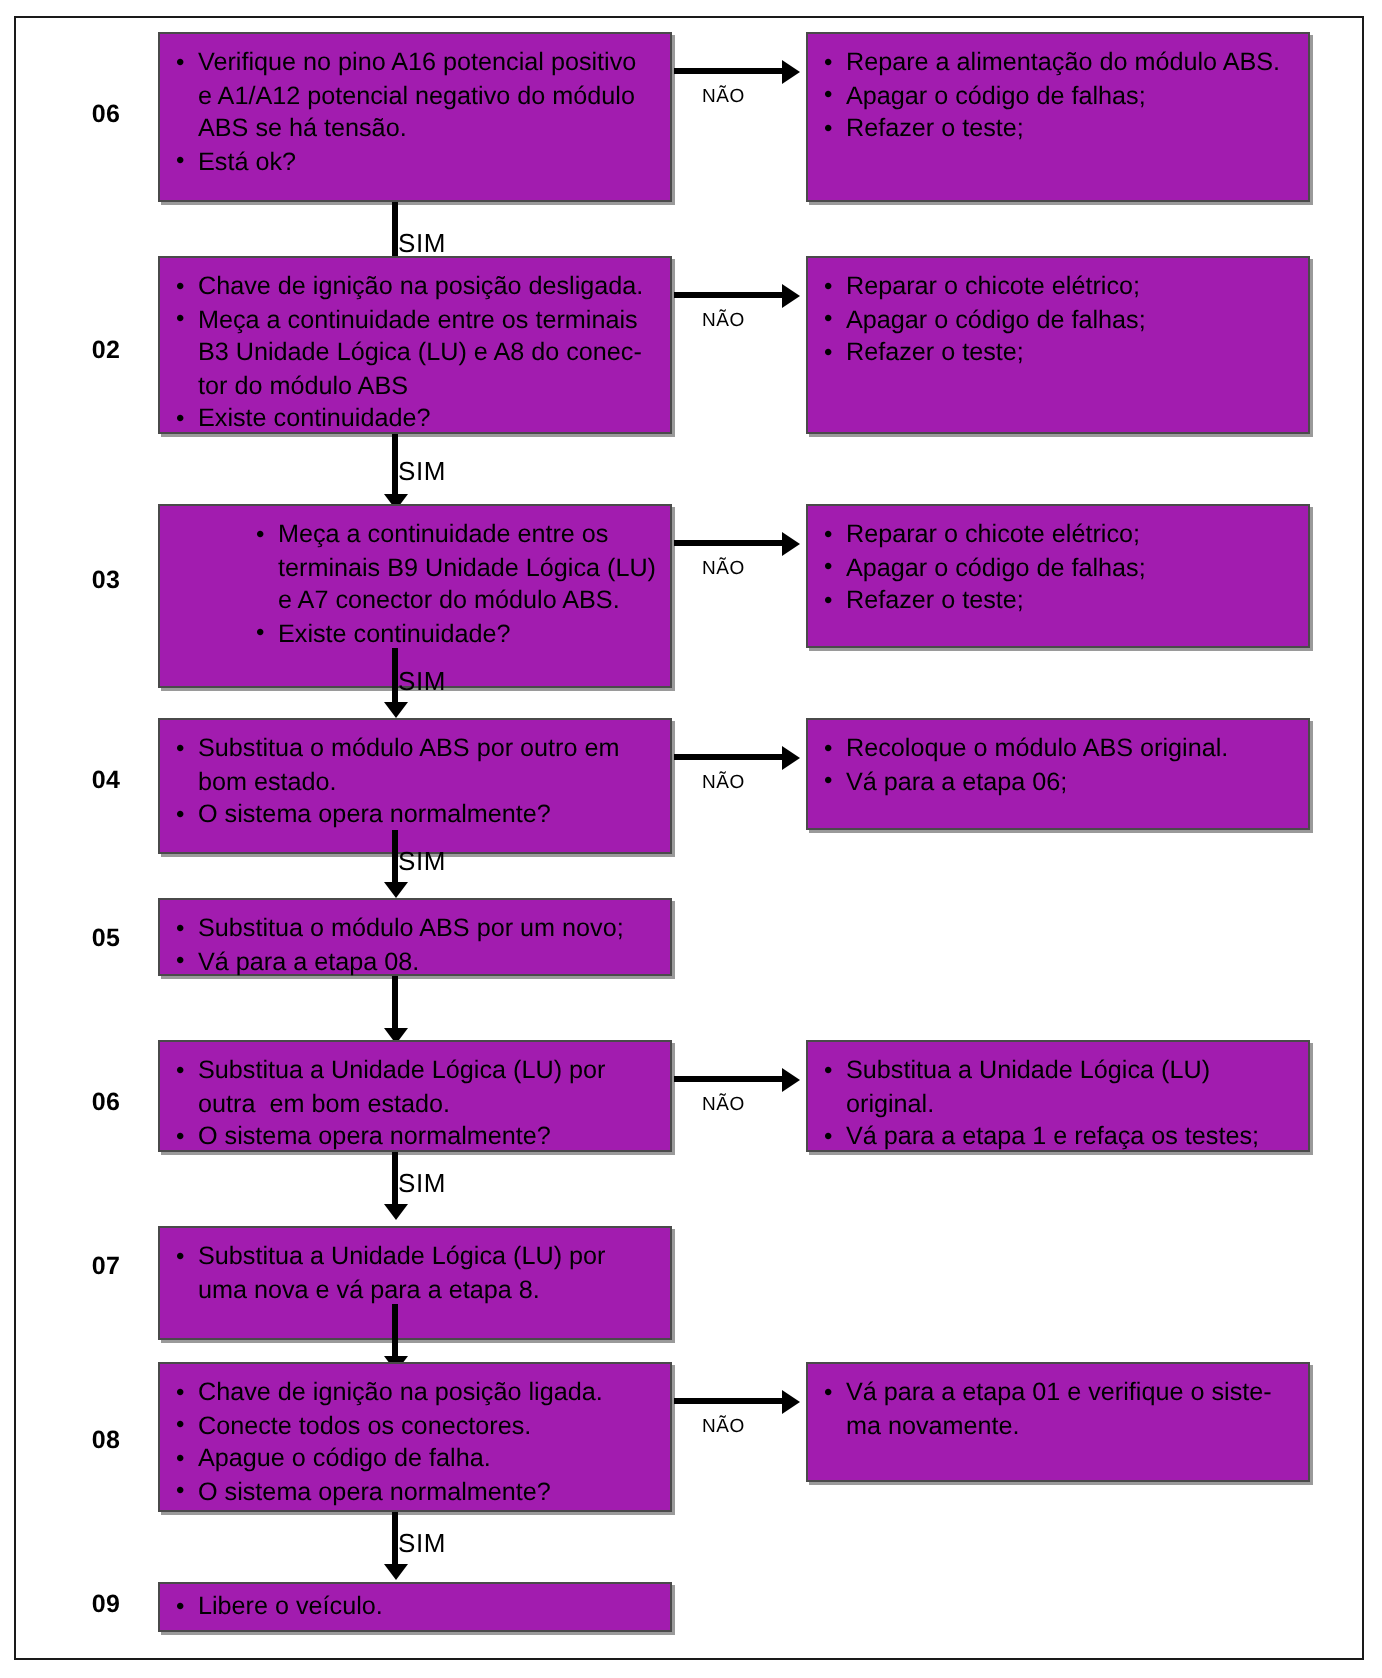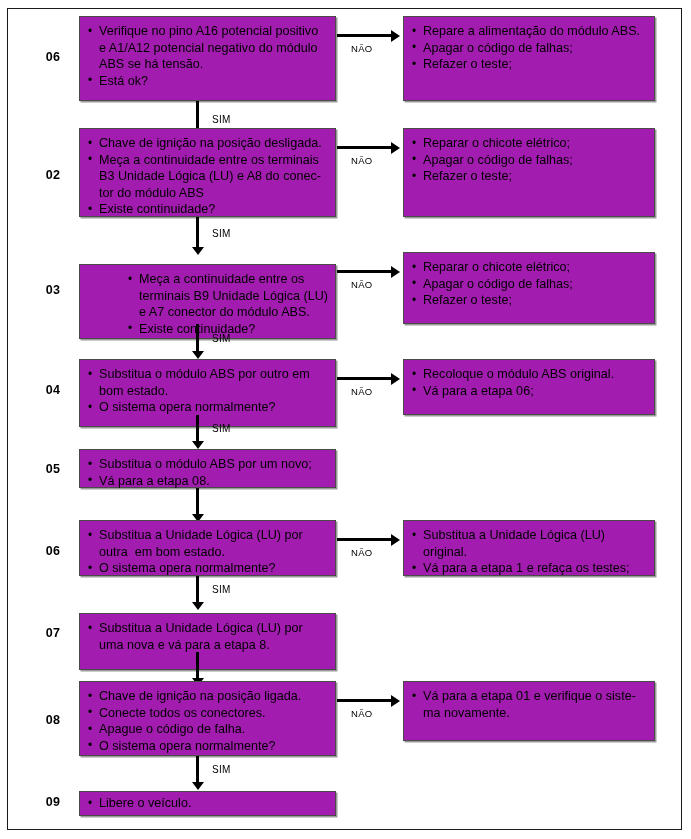--- a/index.html
+++ b/index.html
@@ -100,22 +100,22 @@
     position: absolute;
     left: -4.3px;
     width: 0;
     height: 0;
     border-left: 6px solid transparent;
     border-right: 6px solid transparent;
     border-top: 8.5px solid #000;
   }
   .v-arrow .vlabel {
     position: absolute;
-    left: 16px;
-    font-size: 10px;
+    left: 3px;
+    font-size: 13px;
     letter-spacing: 0.3px;
     color: #000;
     white-space: nowrap;
   }
 
   
   .h-arrow {
     position: absolute;
     left: 337px;
   }
@@ -204,21 +204,21 @@
     </div>
     <div class="v-arrow" style="top:89px;height:40px;">
       <div class="shaft" style="height:32px;"></div>
       <div class="head" style="top:30px;"></div>
       <div class="vlabel" style="top:11px;">SIM</div>
     </div>
   </div>
 
   <div class="flow-row" style="top:252px;">
     <div class="step-number" style="top:31px;">03</div>
-    <div class="box left" style="top:12px;height:75px;padding-left:48px;">
+    <div class="box left" style="top:0px;height:92px;padding-left:48px;">
       <ul class="bullets">
         <li>Meça a continuidade entre os terminais B9 Unidade Lógica (LU) e A7 conector do módulo ABS.</li>
         <li>Existe continuidade?</li>
       </ul>
     </div>
     <div class="h-arrow" style="top:18px;">
       <div class="shaft"></div>
       <div class="head"></div>
       <div class="hlabel">NÃO</div>
     </div>

